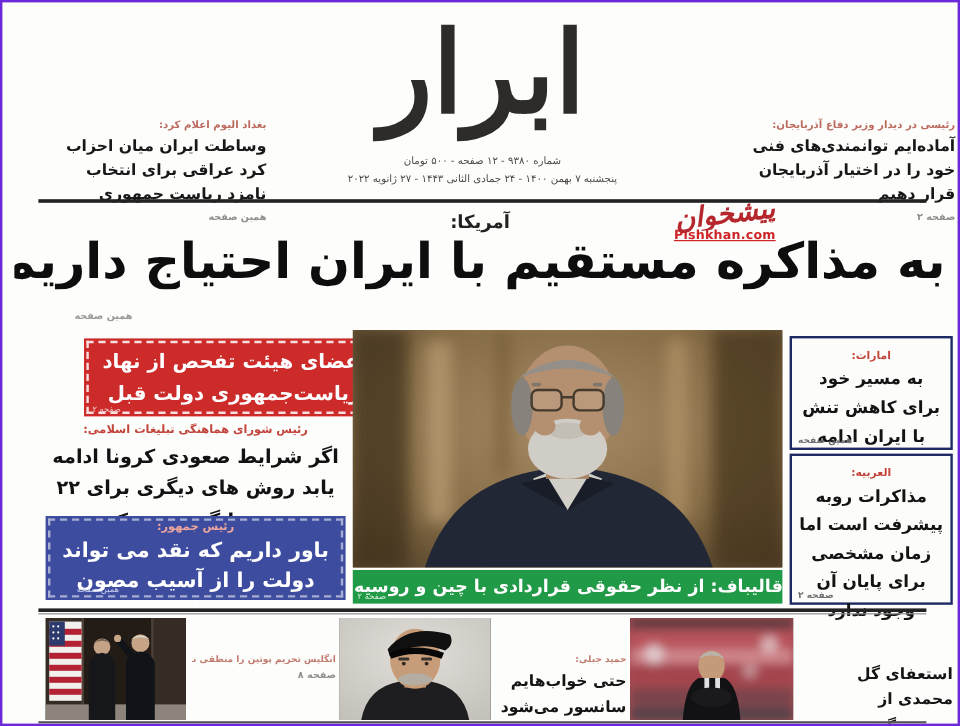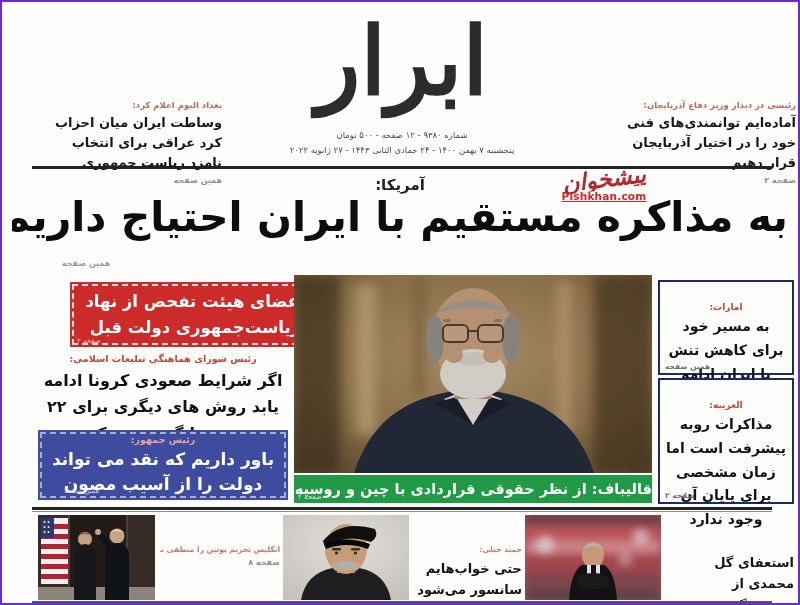--- a/index.html
+++ b/index.html
@@ -63,21 +63,21 @@
   .bluebox .pageref{position:absolute;left:26px;bottom:5px;font-size:7px;color:#ccd2ef;}
 
   
   .mainphoto{left:292px;top:273px;width:358px;height:198px;background:#8a7355;}
   .greenbar{left:292px;top:473px;width:358px;height:28px;background:#219a47;}
   .greenbar .caption{color:#fff;font-weight:800;font-size:14.5px;text-align:center;line-height:28px;}
   .greenbar .pageref{position:absolute;left:4px;bottom:2px;font-size:7px;color:#d7efdd;}
 
   
   .rbox{left:656px;width:136px;background:#fcfcfa;border:2px solid #1d2a63;
-    box-sizing:border-box;text-align:center;padding-top:20px;}
+    box-sizing:border-box;text-align:center;padding-top:10px;}
   .rbox .kicker{font-size:9px;color:#c2453c;font-weight:bold;margin-bottom:3px;}
   .rbox .headline{font-size:14px;font-weight:800;color:#131313;line-height:1.7;padding:0 6px;}
   .rbox .pageref{position:absolute;left:5px;bottom:2px;font-size:7.5px;color:#6e6e6e;font-weight:bold;}
   .rbox1{top:278px;height:95px;}
   .rbox2{top:376px;height:126px;}
 
   
   .bphoto{top:513px;height:85px;background:#444;}
   .btext{text-align:right;}
   .btext .kicker{font-size:7.5px;color:#c07a6e;font-weight:bold;margin-bottom:4px;}

